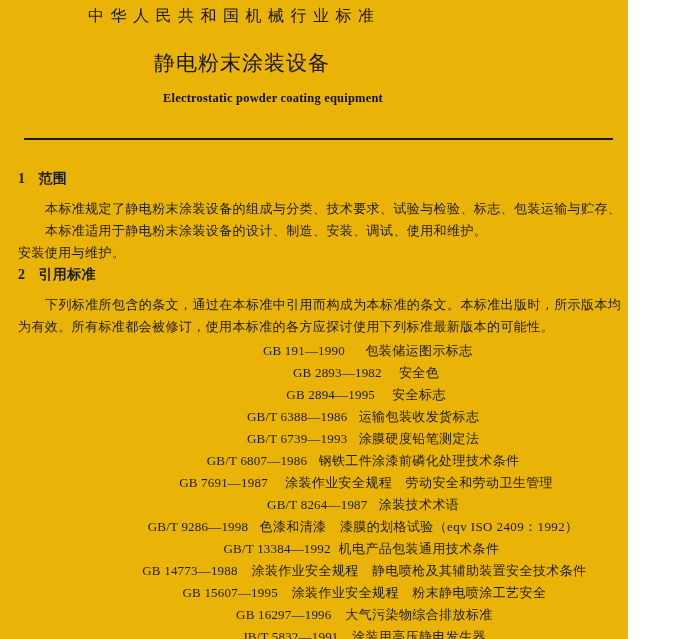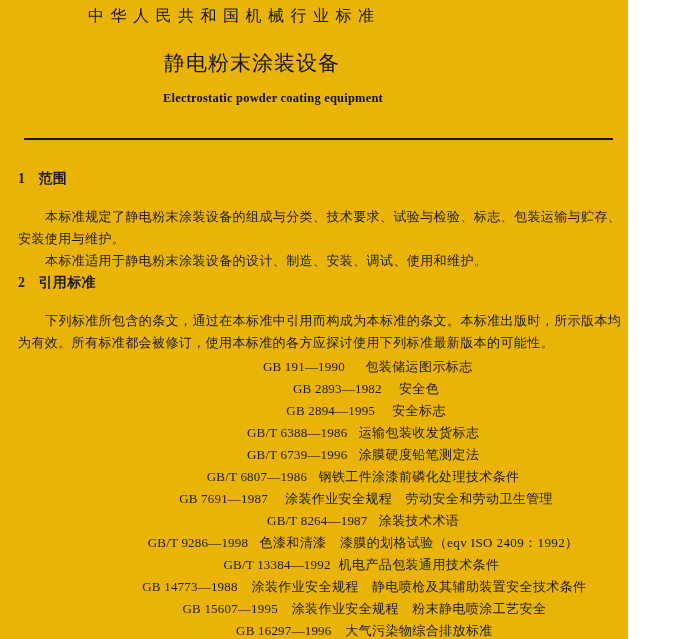--- a/index.html
+++ b/index.html
@@ -17,21 +17,21 @@
   .national-line {
     position: absolute;
     left: 88px; top: 6px;
     font-size: 16px;
     letter-spacing: 6.5px;
     white-space: nowrap;
     color: #161616;
   }
   .title-cn {
     position: absolute;
-    left: 164px; top: 49px;
+    left: 154px; top: 49px;
     font-size: 21px;
     letter-spacing: 1px;
     white-space: nowrap;
     color: #141414;
   }
   .doc-number {
     position: absolute;
     left: 488px; top: 53px;
     font-size: 14.5px;
     font-weight: bold;
@@ -70,21 +70,21 @@
     font-weight: bold;
     font-size: 14px;
     line-height: 22px;
     white-space: nowrap;
   }
   .sec-heading .sec-no { display: inline-block; margin-right: 13px; }
   .h1 { margin-top: 8px; }
   .h2 { }
   .para-line { white-space: nowrap; }
   .indent { text-indent: 27px; }
-  .first-after-h { margin-top: 16px; }
+  .first-after-h { margin-top: 8px; }
   .ref-list { margin-top: 2px; }
   .ref-row {
     padding-left: 29px;
     line-height: 22px;
     white-space: nowrap;
     text-align: center;
   }
   .ref-code {
     display: inline-block;
     width: 123px;
@@ -102,36 +102,36 @@
   <div class="title-en">Electrostatic powder coating equipment</div>
   <div class="header-rule"></div>
 
   <div class="body-block">
 
     <div class="sec-heading h1">
       <span class="sec-no">1</span><span>范围</span>
     </div>
 
     <div class="para-line indent first-after-h">本标准规定了静电粉末涂装设备的组成与分类、技术要求、试验与检验、标志、包装运输与贮存、</div>
+    <div class="para-line indent">本标准适用于静电粉末涂装设备的设计、制造、安装、调试、使用和维护。</div>
     <div class="para-line">安装使用与维护。</div>
-    <div class="para-line indent">本标准适用于静电粉末涂装设备的设计、制造、安装、调试、使用和维护。</div>
 
     <div class="sec-heading h2">
       <span class="sec-no">2</span><span>引用标准</span>
     </div>
 
     <div class="para-line indent first-after-h">下列标准所包含的条文，通过在本标准中引用而构成为本标准的条文。本标准出版时，所示版本均</div>
     <div class="para-line">为有效。所有标准都会被修订，使用本标准的各方应探讨使用下列标准最新版本的可能性。</div>
 
     <div class="ref-list">
       <div class="ref-row"><span class="ref-code">GB 191—1990</span><span class="ref-title">包装储运图示标志</span></div>
       <div class="ref-row"><span class="ref-code">GB 2893—1982</span><span class="ref-title">安全色</span></div>
       <div class="ref-row"><span class="ref-code">GB 2894—1995</span><span class="ref-title">安全标志</span></div>
       <div class="ref-row"><span class="ref-code">GB/T 6388—1986</span><span class="ref-title">运输包装收发货标志</span></div>
-      <div class="ref-row"><span class="ref-code">GB/T 6739—1996</span><span class="ref-title">涂膜硬度铅笔测定法</span></div>
+      <div class="ref-row"><span class="ref-code">GB/T 6739—1993</span><span class="ref-title">涂膜硬度铅笔测定法</span></div>
       <div class="ref-row"><span class="ref-code">GB/T 6807—1986</span><span class="ref-title">钢铁工件涂漆前磷化处理技术条件</span></div>
       <div class="ref-row"><span class="ref-code">GB 7691—1987</span><span class="ref-title">涂装作业安全规程　劳动安全和劳动卫生管理</span></div>
       <div class="ref-row"><span class="ref-code">GB/T 8264—1987</span><span class="ref-title">涂装技术术语</span></div>
       <div class="ref-row"><span class="ref-code">GB/T 9286—1998</span><span class="ref-title">色漆和清漆　漆膜的划格试验（eqv ISO 2409：1992）</span></div>
       <div class="ref-row"><span class="ref-code">GB/T 13384—1992</span><span class="ref-title">机电产品包装通用技术条件</span></div>
       <div class="ref-row"><span class="ref-code">GB 14773—1988</span><span class="ref-title">涂装作业安全规程　静电喷枪及其辅助装置安全技术条件</span></div>
       <div class="ref-row"><span class="ref-code">GB 15607—1995</span><span class="ref-title">涂装作业安全规程　粉末静电喷涂工艺安全</span></div>
       <div class="ref-row"><span class="ref-code">GB 16297—1996</span><span class="ref-title">大气污染物综合排放标准</span></div>
       <div class="ref-row"><span class="ref-code">JB/T 5832—1991</span><span class="ref-title">涂装用高压静电发生器</span></div>
     </div>

